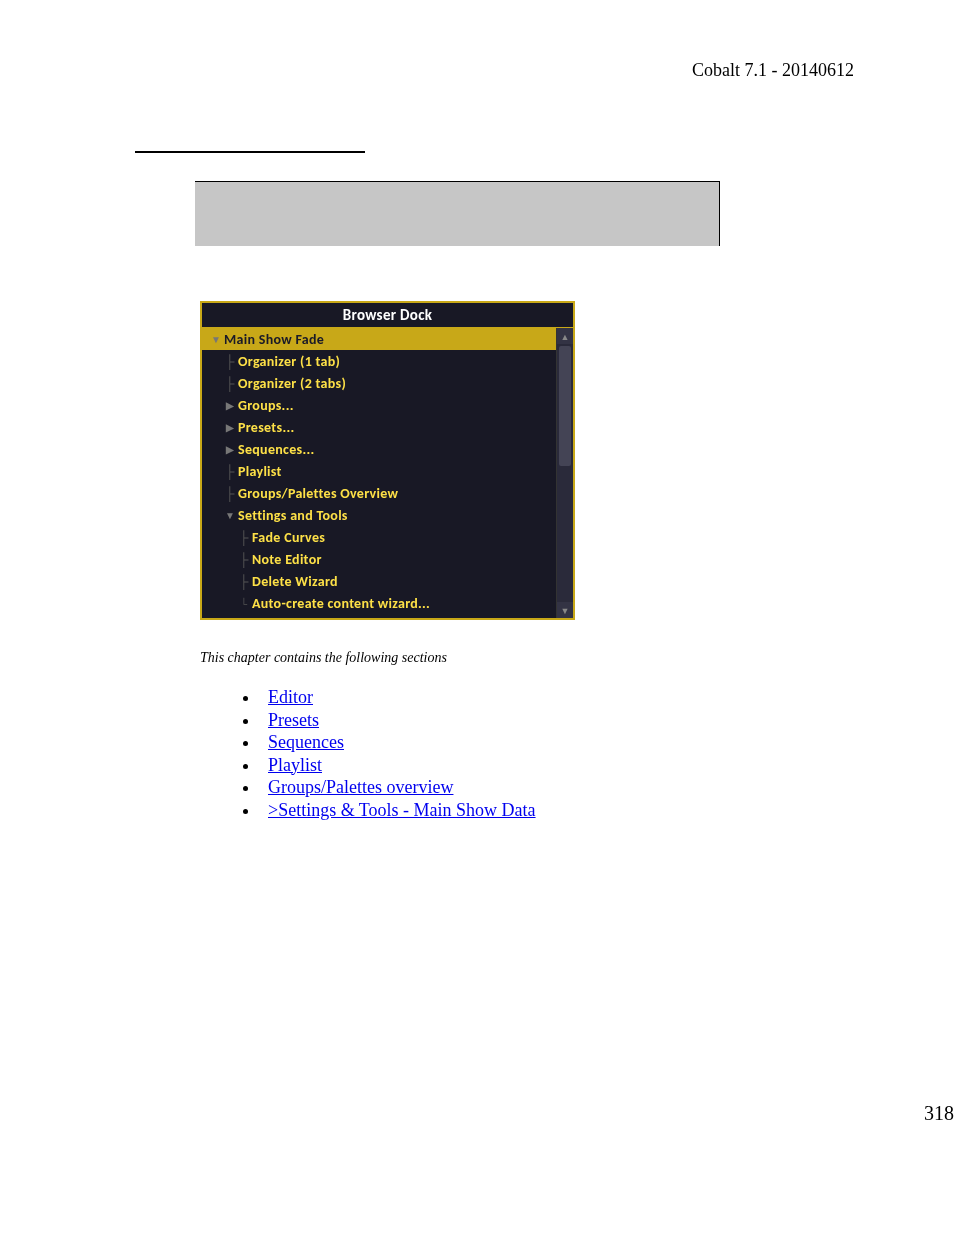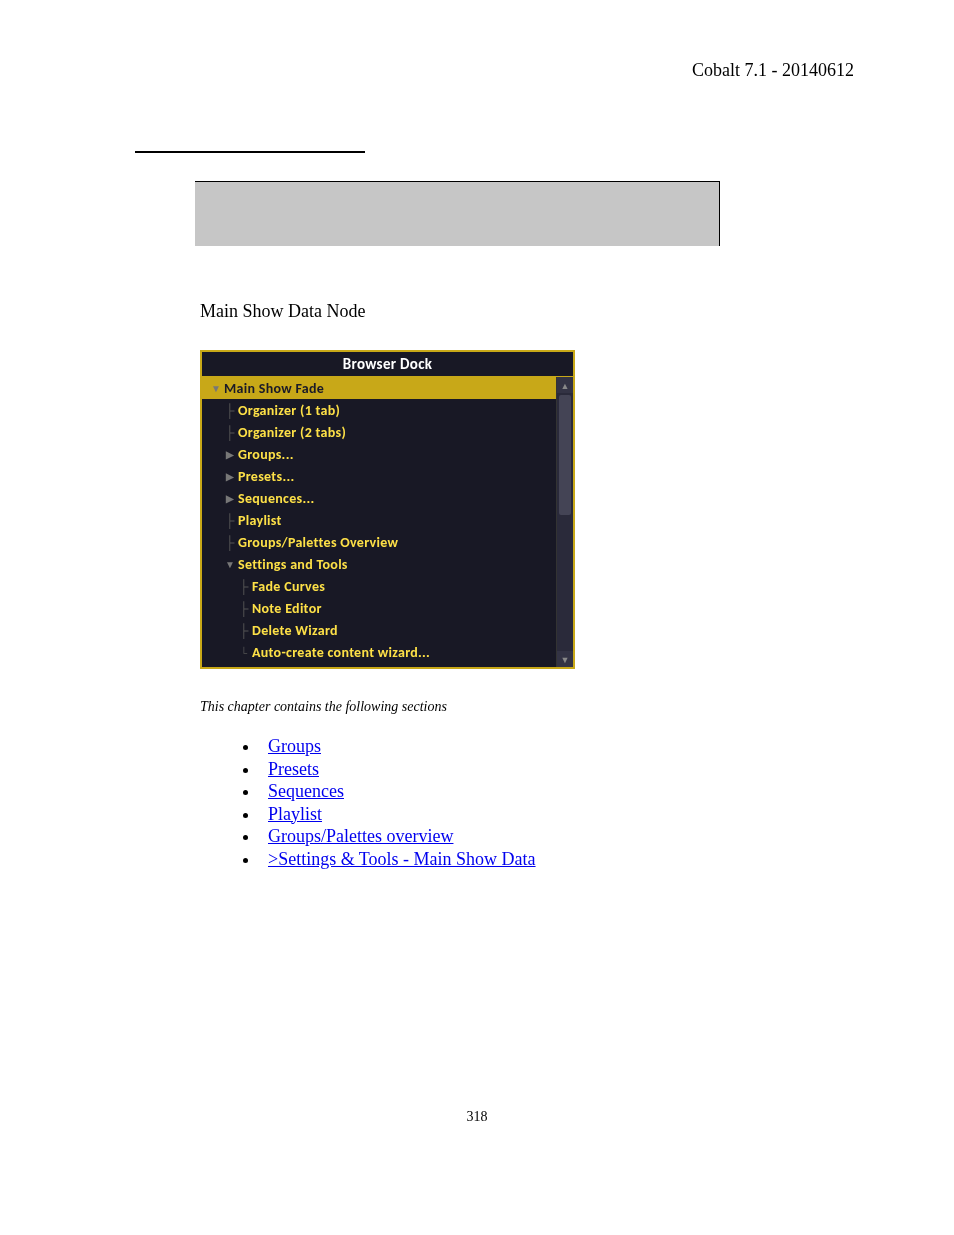--- a/index.html
+++ b/index.html
@@ -153,36 +153,35 @@
   }
   .links a {
     color: #0000ee;
     text-decoration: underline;
   }
   .page-num {
     position: absolute;
     bottom: 110px;
     left: 0;
     right: 0;
-    text-align: center;
-    font-size: 14px;
+    text-align: right;
+    font-size: 20px;
   }
 </style>
 </head>
 <body>
 
 <div class="page">
 
   <div class="header-right">Cobalt 7.1 - 20140612</div>
 
   <hr class="hr-line">
 
   <div class="gray-box"></div>
 
-  <div class="section-title">Main Show Data Node</div>
 
   <div class="dock">
     <div class="dock-title">Browser Dock</div>
     <div class="dock-body">
       <div class="scroll-track">
         <div class="scroll-up">▲</div>
         <div class="scroll-thumb" style="top:18px; height:120px;"></div>
         <div class="scroll-down">▼</div>
       </div>
       <div class="tree">
@@ -241,21 +240,21 @@
           <span class="tree-line">└</span>
           <span class="node-label">Auto-create content wizard...</span>
         </div>
       </div>
     </div>
   </div>
 
   <div class="body-text">This chapter contains the following sections</div>
 
   <ul class="links">
-    <li><a href="#">Groups</a></li>
+    <li><a href="#">Editor</a></li>
     <li><a href="#">Presets</a></li>
     <li><a href="#">Sequences</a></li>
     <li><a href="#">Playlist</a></li>
     <li><a href="#">Groups/Palettes overview</a></li>
     <li><a href="#">&gt;Settings &amp; Tools - Main Show Data</a></li>
   </ul>
 
   <div class="page-num">318</div>
 </div>
 

